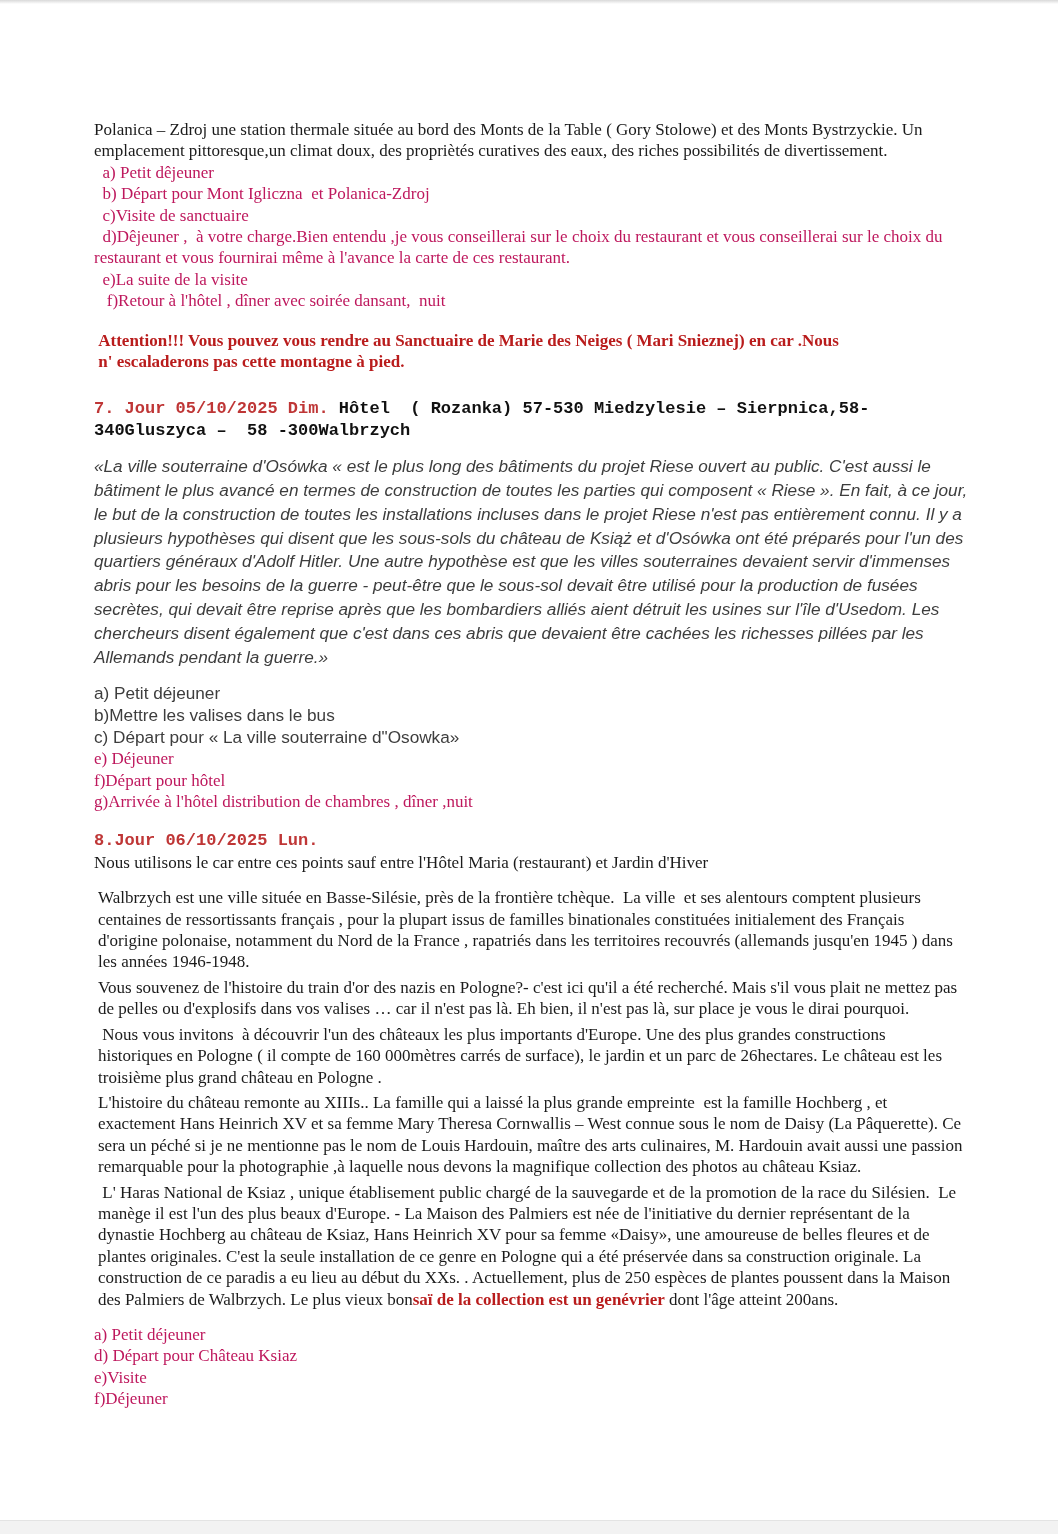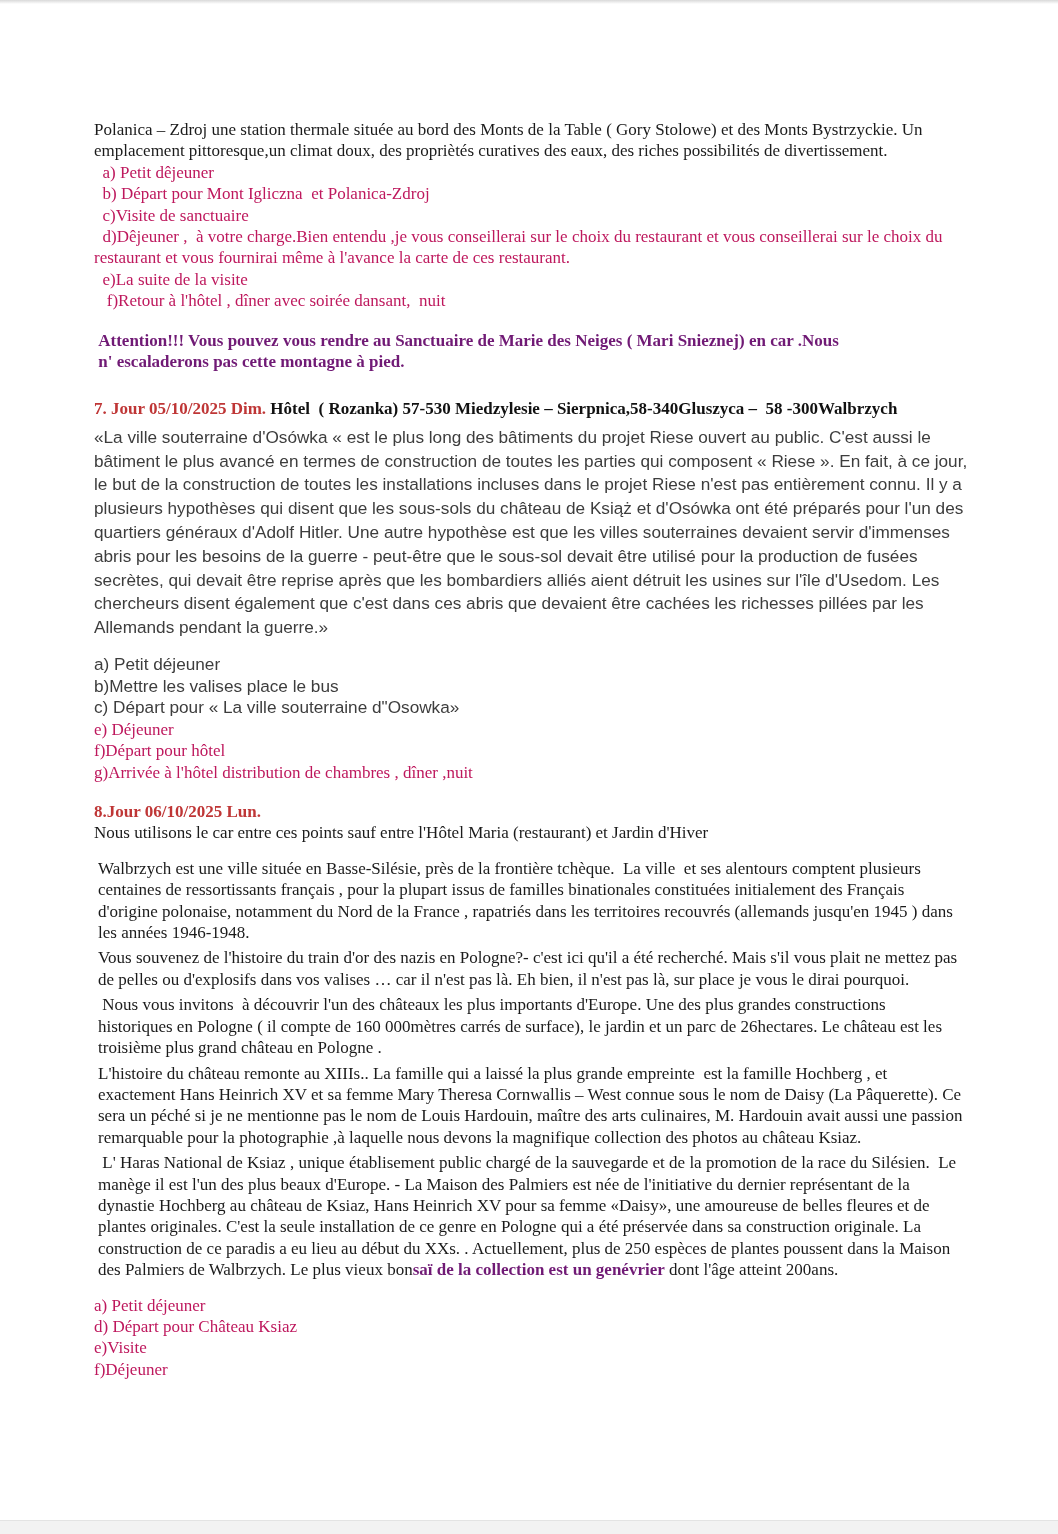--- a/index.html
+++ b/index.html
@@ -23,43 +23,44 @@
     padding: 119px 90px 0 94px;
   }
   .serif {
     font-family: "Liberation Serif", "DejaVu Serif", serif;
     font-size: 17px;
     line-height: 21.4px;
     color: #1b1b1b;
     white-space: pre-wrap;
     margin: 0;
   }
-  .bold { font-weight: bold; color: #701a75; }
+  .bold { font-weight: bold; color: #b91c1c; }
   .attention {
     margin-top: 18px;
     margin-bottom: 26px;
   }
   .heading {
     font-size: 17px;
     line-height: 21.4px;
     font-weight: bold;
     margin: 0;
     white-space: pre-wrap;
-    font-family: Liberation Serif, serif;
+    font-family: Liberation Mono, monospace;
   }
   .red { color: #bf3636; }
   .black { color: #111111; }
   .heading-day8 { margin-top: 18px; }
   .sans-para {
     font-family: "Liberation Sans", "DejaVu Sans", sans-serif;
     font-size: 17.2px;
     line-height: 23.8px;
     color: #3d3d3d;
     white-space: pre-wrap;
-    margin: 6px 0 0 0;
+    margin: 14px 0 0 0;
+    font-style: italic;
   }
   .list { margin: 0; }
   .list .li { white-space: pre-wrap; }
   .day7-list { margin-top: 14px; }
   .sans-li {
     font-family: "Liberation Sans", "DejaVu Sans", sans-serif;
     font-size: 17.2px;
     line-height: 21.6px;
     color: #3d3d3d;
     white-space: pre-wrap;
@@ -95,21 +96,21 @@
 
   <p class="serif bold attention"> Attention!!! Vous pouvez vous rendre au Sanctuaire de Marie des Neiges ( Mari Snieznej) en car .Nous
  n' escaladerons pas cette montagne à pied.</p>
 
   <h2 class="heading"><span class="red">7. Jour 05/10/2025 Dim.</span><span class="black"> Hôtel  ( Rozanka) 57-530 Miedzylesie – Sierpnica,58-340Gluszyca –  58 -300Walbrzych</span></h2>
 
   <p class="sans-para">«La ville souterraine d'Osówka « est le plus long des bâtiments du projet Riese ouvert au public. C'est aussi le bâtiment le plus avancé en termes de construction de toutes les parties qui composent « Riese ». En fait, à ce jour, le but de la construction de toutes les installations incluses dans le projet Riese n'est pas entièrement connu. Il y a plusieurs hypothèses qui disent que les sous-sols du château de Książ et d'Osówka ont été préparés pour l'un des quartiers généraux d'Adolf Hitler. Une autre hypothèse est que les villes souterraines devaient servir d'immenses abris pour les besoins de la guerre - peut-être que le sous-sol devait être utilisé pour la production de fusées secrètes, qui devait être reprise après que les bombardiers alliés aient détruit les usines sur l'île d'Usedom. Les chercheurs disent également que c'est dans ces abris que devaient être cachées les richesses pillées par les Allemands pendant la guerre.»</p>
 
   <div class="list day7-list">
     <div class="li sans-li">a) Petit déjeuner</div>
-    <div class="li sans-li">b)Mettre les valises place le bus</div>
+    <div class="li sans-li">b)Mettre les valises dans le bus</div>
     <div class="li sans-li">c) Départ pour « La ville souterraine d"Osowka»</div>
     <div class="li serif-li">e) Déjeuner</div>
     <div class="li serif-li">f)Départ pour hôtel</div>
     <div class="li serif-li">g)Arrivée à l'hôtel distribution de chambres , dîner ,nuit</div>
   </div>
 
   <h2 class="heading red heading-day8">8.Jour 06/10/2025 Lun.</h2>
 
   <p class="serif">Nous utilisons le car entre ces points sauf entre l'Hôtel Maria (restaurant) et Jardin d'Hiver</p>
 

